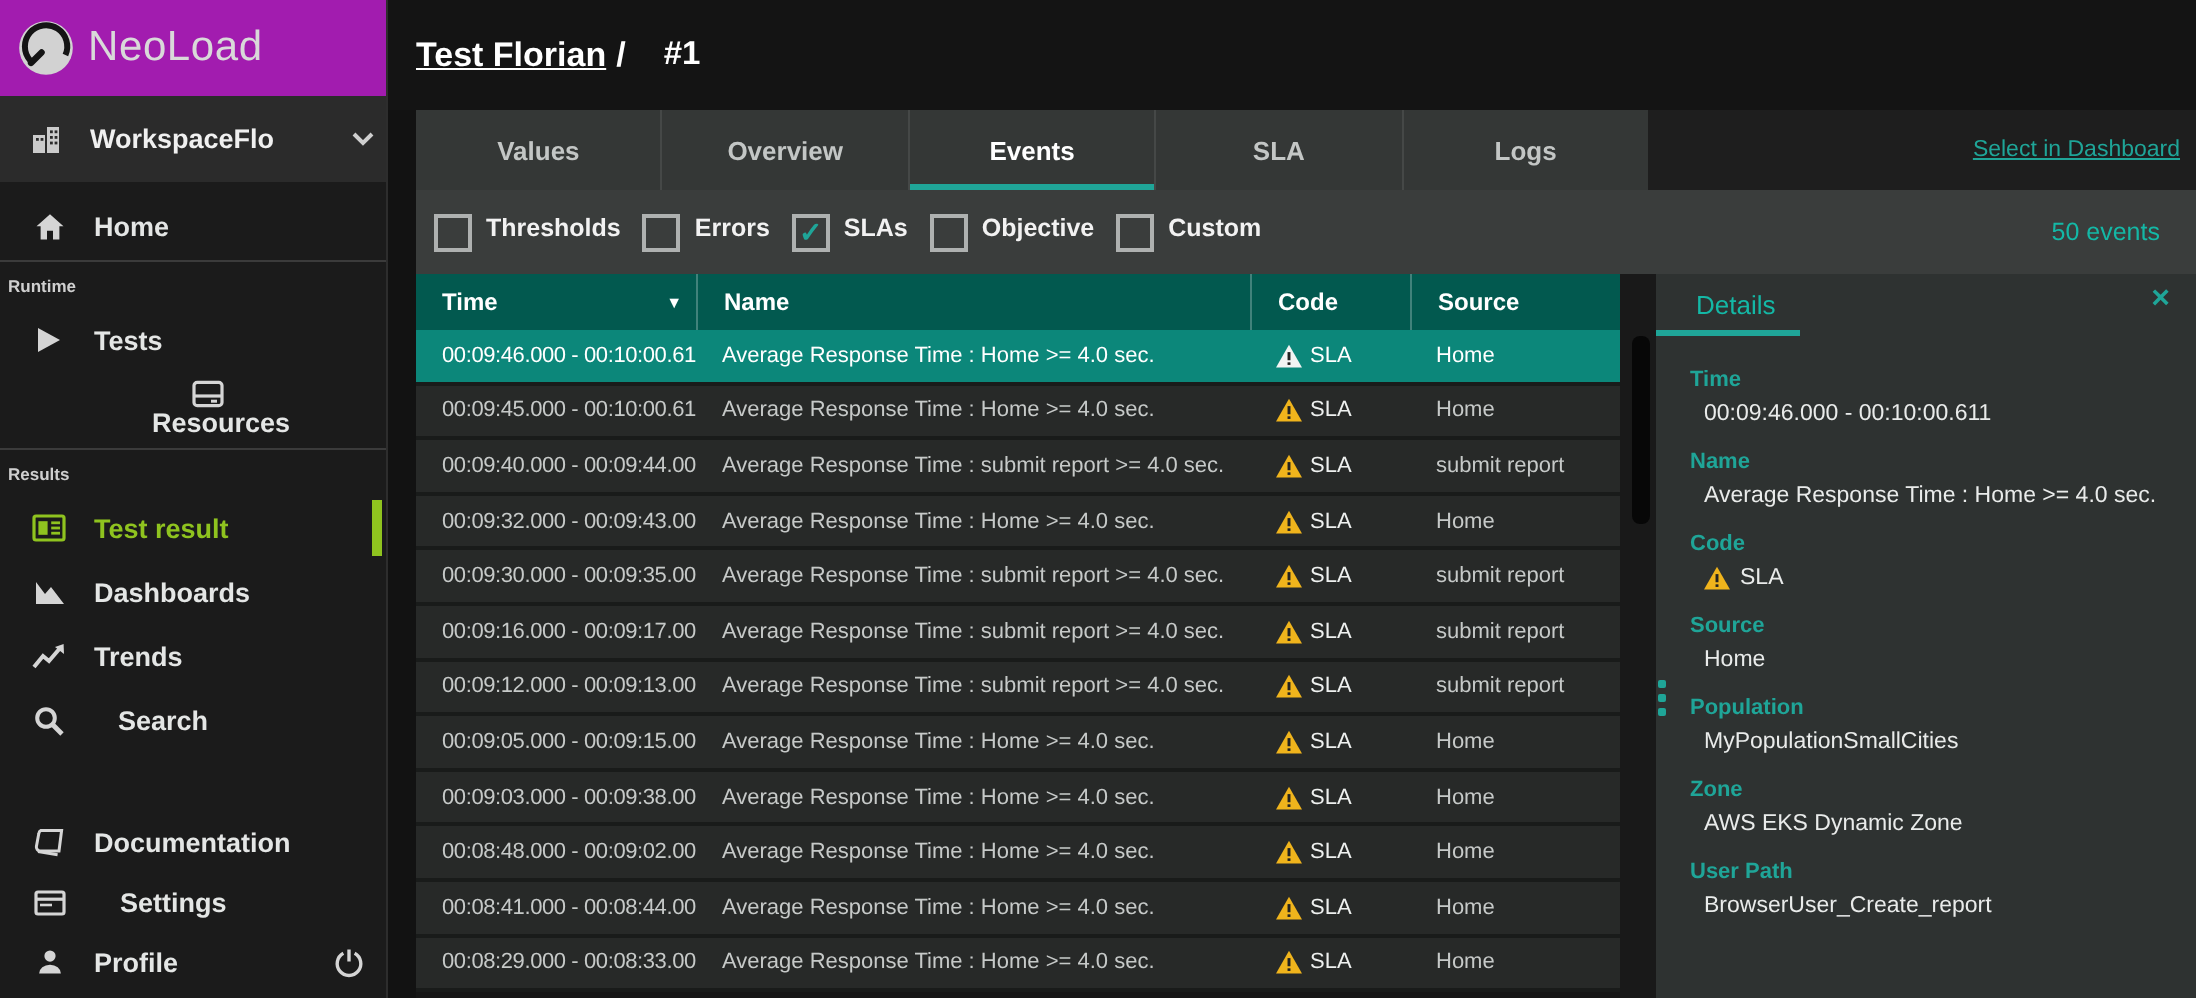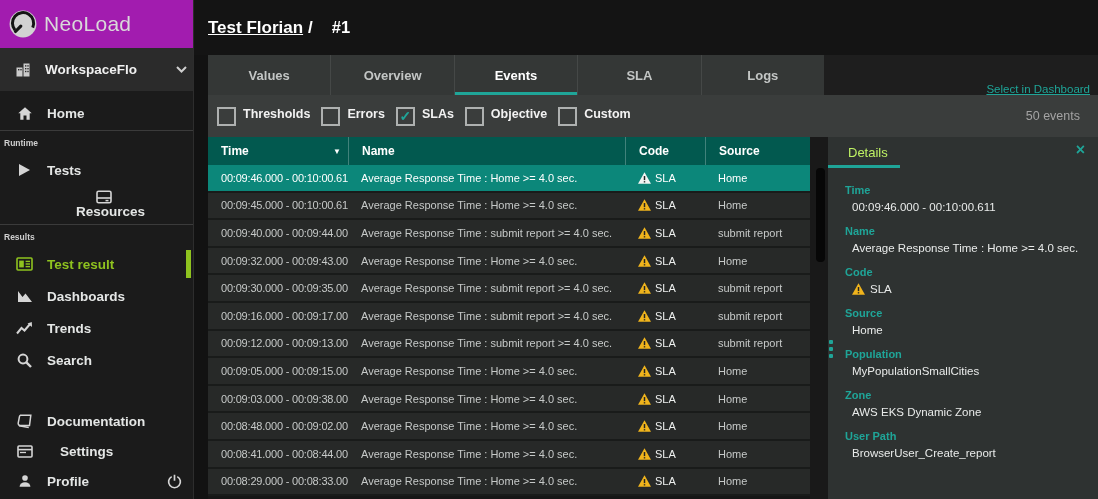--- a/index.html
+++ b/index.html
@@ -33,31 +33,31 @@
   .gutter{position:absolute;left:194px;top:55px;width:14px;height:444px;background:#121212;}
 
   .tabbar{position:absolute;left:208px;top:55px;width:616px;height:40px;background:#343736;display:flex;}
   .tab{flex:1;display:flex;align-items:center;justify-content:center;font-size:13px;font-weight:bold;
        color:#c3c6c5;position:relative;cursor:pointer;border-left:1px solid #454847;}
   .tab:first-child{border-left:none;}
   .tab.active{color:#fff;}
   .tab-underline{position:absolute;left:0;right:0;bottom:0;height:3px;background:#1fa598;}
 
   .topright{position:absolute;left:824px;top:55px;width:274px;height:40px;background:#1e1e1e;
-            display:flex;align-items:flex-end;justify-content:flex-end;padding-right:8px;box-sizing:border-box;}
+            display:flex;align-items:center;justify-content:flex-end;padding-right:8px;box-sizing:border-box;}
   .dash-link{color:#1fa598;font-size:11.5px;text-decoration:underline;cursor:pointer;}
 
   .filterband{position:absolute;left:208px;top:95px;width:890px;height:42px;background:#3a3d3c;
               display:flex;align-items:center;padding-left:9px;box-sizing:border-box;}
   .cbgroup{display:flex;align-items:flex-start;margin-right:11px;cursor:pointer;}
   .cb{width:15px;height:15px;border:2px solid #aeb1b0;margin-right:7px;display:flex;
       align-items:center;justify-content:center;background:transparent;}
   .cb .check{color:#1fa598;font-size:14px;font-weight:bold;line-height:1;}
   .cblabel{font-size:12.5px;font-weight:bold;color:#f2f2f2;}
-  .events-count{margin-left:auto;margin-right:18px;color:#a3a3a3;font-size:12.5px;}
+  .events-count{margin-left:auto;margin-right:18px;color:#14b8a6;font-size:12.5px;}
 
   
   .thead{position:absolute;left:208px;top:137px;width:602px;height:28px;background:#02594F;
          display:flex;color:#fff;font-size:12px;font-weight:bold;}
   .th{display:flex;align-items:center;padding-left:13px;box-sizing:border-box;}
   .th + .th{border-left:1px solid rgba(255,255,255,.25);}
   .th-time{width:140px;justify-content:space-between;padding-right:7px;}
   .th-name{width:277px;}
   .th-code{width:80px;}
   .th-source{width:105px;}
@@ -73,21 +73,21 @@
   .t-source{width:105px;}
   .sla-txt{color:#eef0ef;}
   .trow.selected .sla-txt{color:#fff;}
 
   .vscroll{position:absolute;left:810px;top:137px;width:18px;height:362px;background:#191919;}
   .vthumb{position:absolute;left:6px;top:31px;width:9px;height:94px;background:#070707;border-radius:4px;cursor:pointer;}
 
   
   .details{position:absolute;left:828px;top:137px;width:270px;height:362px;background:#2e3231;box-sizing:border-box;}
   .d-head{height:31px;position:relative;display:flex;align-items:center;}
-  .d-title{margin-left:20px;font-size:13px;color:#bef264;}
+  .d-title{margin-left:20px;font-size:13px;color:#14b8a6;}
   .d-underline{position:absolute;left:0;bottom:0;width:72px;height:3px;background:#1fa598;}
   .d-close{position:absolute;right:13px;top:5px;color:#1fa598;font-size:16px;font-weight:bold;cursor:pointer;line-height:1;}
   .d-fields{padding:16px 10px 0 17px;}
   .field{margin-bottom:12px;}
   .f-label{color:#1fa598;font-size:11px;font-weight:bold;margin-bottom:5px;}
   .f-value{color:#e9ebea;font-size:11.5px;margin-left:7px;display:flex;align-items:center;gap:5px;white-space:nowrap;}
   .resize-handle{position:absolute;left:1px;top:203px;display:flex;flex-direction:column;gap:3px;cursor:col-resize;}
   .resize-handle .dot{width:4px;height:4px;background:#1fa598;border-radius:1px;}
 </style>
 </head>
@@ -191,21 +191,21 @@
     <div class="nav-item" style="margin-top:2px;">
       <span class="ico">
         <svg width="17" height="14" viewBox="0 0 17 14">
           <polyline points="1,12.5 5.5,7 8.5,9.5 14.5,2.5" fill="none" stroke="#d5d5d5" stroke-width="2"></polyline>
           <path d="M15.8 1 L16 6 L11.5 2.5 Z" fill="#d5d5d5"></path>
         </svg>
       </span>
       <span class="lbl">Trends</span>
     </div>
 
-    <div class="nav-item" style="margin-top:2px;">
+    <div class="nav-item" style="margin-top:2px;gap:12px;">
       <span class="ico">
         <svg width="15" height="15" viewBox="0 0 15 15">
           <circle cx="6" cy="6" r="4.4" fill="none" stroke="#d5d5d5" stroke-width="2"></circle>
           <line x1="9.4" y1="9.4" x2="14" y2="14" stroke="#d5d5d5" stroke-width="2.4"></line>
         </svg>
       </span>
       <span class="lbl">Search</span>
     </div>
 
     <div class="nav-bottom">

